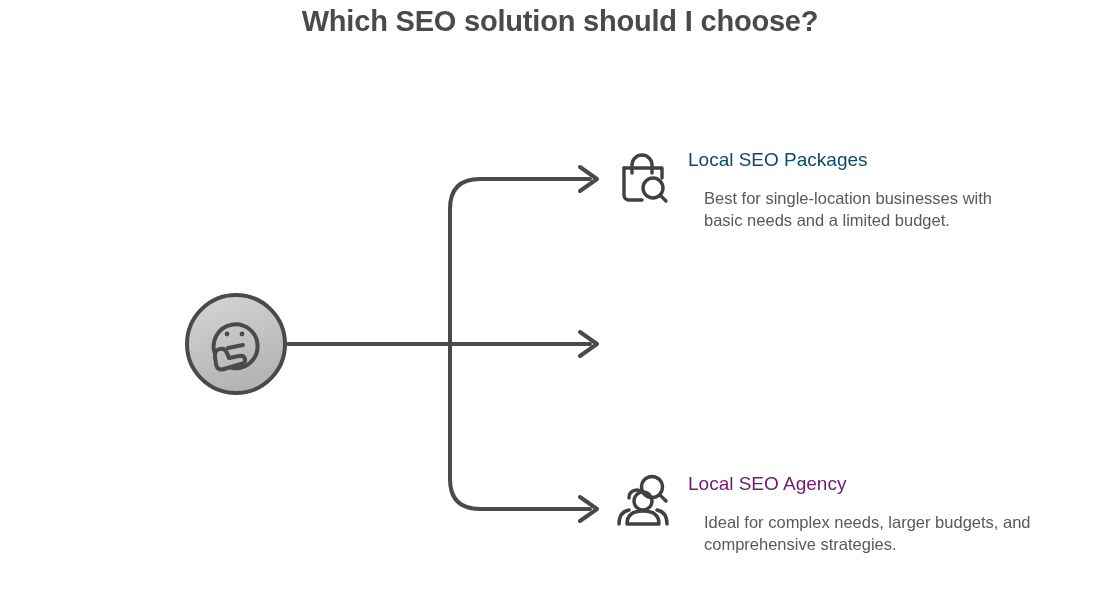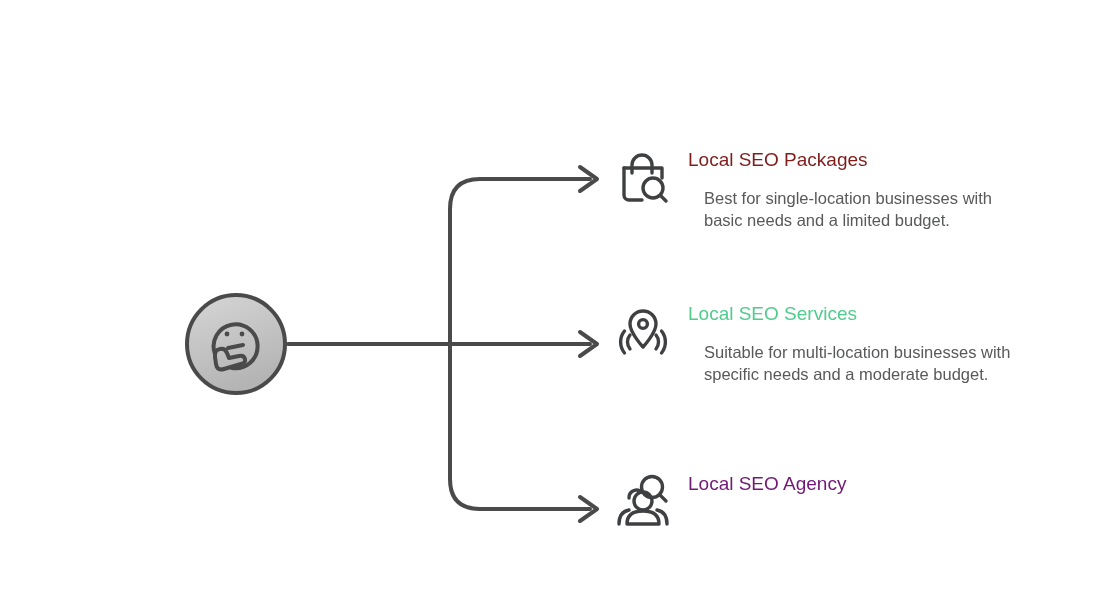--- a/index.html
+++ b/index.html
@@ -75,20 +75,21 @@
   }
   .b1 { left: 612px; top: 146px; }
   .b2 { left: 612px; top: 300px; }
   .b3 { left: 612px; top: 470px; }
 </style>
 </head>
 <body>
 
 <div class="canvas">
 
+  <div class="page-title">Which SEO solution should I choose?</div>
 
   <svg class="connectors" viewBox="0 0 1120 600" width="1120" height="600" aria-hidden="true">
     <g fill="none" stroke="#4a4a4a" stroke-width="4" stroke-linecap="round" stroke-linejoin="round">
 
       <path d="M 288 344 L 450 344"></path>
 
       <path d="M 450 344 L 450 209 Q 450 179 480 179 L 590 179"></path>
 
       <path d="M 450 344 L 590 344"></path>
 
@@ -121,52 +122,37 @@
     <svg class="branch-icon" viewBox="0 0 62 62" width="62" height="62">
       <g fill="none" stroke="#3f4042" stroke-width="3.4" stroke-linecap="round" stroke-linejoin="round">
         <path d="M 12 20 L 12 47 a 5 5 0 0 0 5 5 L 30 52"></path>
         <path d="M 12 20 L 50 20 L 50 30"></path>
         <path d="M 20 25 L 20 17 a 10 10 0 0 1 20 0 L 40 25"></path>
         <circle cx="41" cy="40" r="10"></circle>
         <path d="M 48.4 47.4 L 54 53"></path>
       </g>
     </svg>
     <div class="branch-text">
-      <div class="branch-title" style="color:#7f1d1d">Local SEO Packages</div>
+      <div class="branch-title" style="color:#0c4a6e">Local SEO Packages</div>
       <div class="branch-desc">Best for single-location businesses with basic needs and a limited budget.</div>
     </div>
   </div>
 
-  <div class="branch b2">
-    <svg class="branch-icon" viewBox="0 0 62 62" width="62" height="62">
-      <g fill="none" stroke="#3f4042" stroke-width="3.4" stroke-linecap="round" stroke-linejoin="round">
-        <path d="M 31 9 a 13 13 0 0 1 13 13 c 0 9 -13 23 -13 23 S 18 31 18 22 A 13 13 0 0 1 31 9 z"></path>
-        <circle cx="31" cy="22" r="4.4"></circle>
-        <path d="M 44 33 a 11 11 0 0 1 0 14"></path>
-        <path d="M 49.5 29 a 17.5 17.5 0 0 1 0 22"></path>
-        <path d="M 18 33 a 11 11 0 0 0 0 14"></path>
-        <path d="M 12.5 29 a 17.5 17.5 0 0 0 0 22"></path>
-      </g>
-    </svg>
-    <div class="branch-text">
-      <div class="branch-title" style="color:#4fcc8e">Local SEO Services</div>
-      <div class="branch-desc">Suitable for multi-location businesses with specific needs and a moderate budget.</div>
-    </div>
-  </div>
 
   <div class="branch b3">
     <svg class="branch-icon" viewBox="0 0 62 62" width="62" height="62">
       <g fill="none" stroke="#3f4042" stroke-width="3.4" stroke-linecap="round" stroke-linejoin="round">
         <circle cx="40" cy="15" r="10.5"></circle>
         <path d="M 47.6 22.6 L 54 29"></path>
         <path d="M 17 26 a 7.5 7.5 0 0 1 11 -7"></path>
         <path d="M 7 52 q 0 -12 10 -14"></path>
         <path d="M 45 38 q 10 2 10 14"></path>
         <circle cx="31" cy="29" r="9"></circle>
         <path d="M 15 52 q 0 -13 16 -13 q 16 0 16 13 z"></path>
       </g>
     </svg>
     <div class="branch-text">
       <div class="branch-title" style="color:#701a75">Local SEO Agency</div>
+      <div class="branch-desc">Ideal for complex needs, larger budgets, and comprehensive strategies.</div>
     </div>
   </div>
 
 </div>
 
 </body></html>

